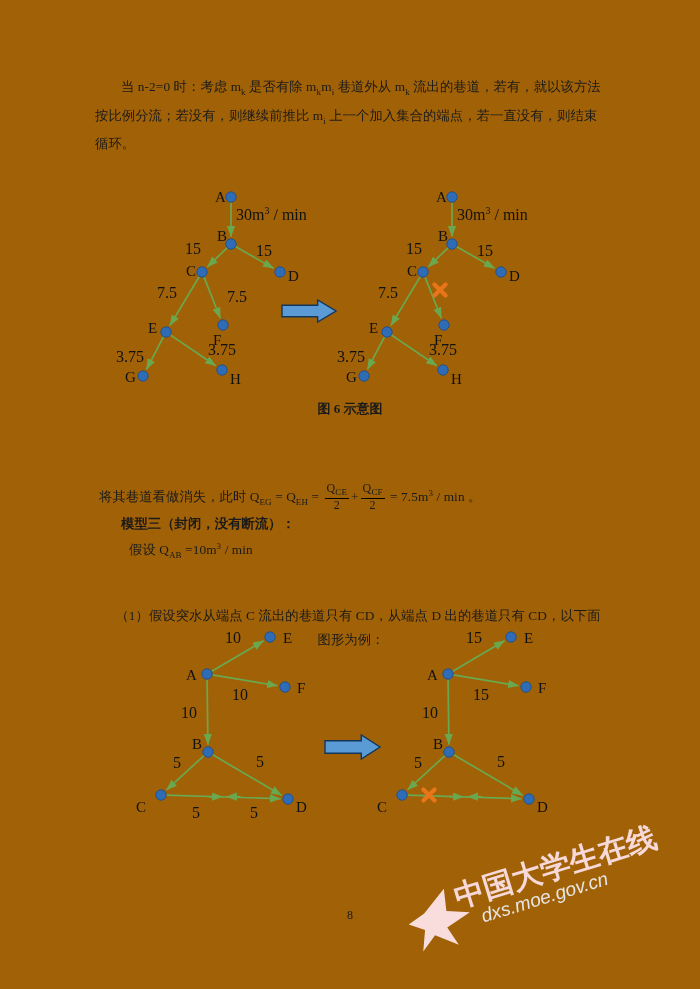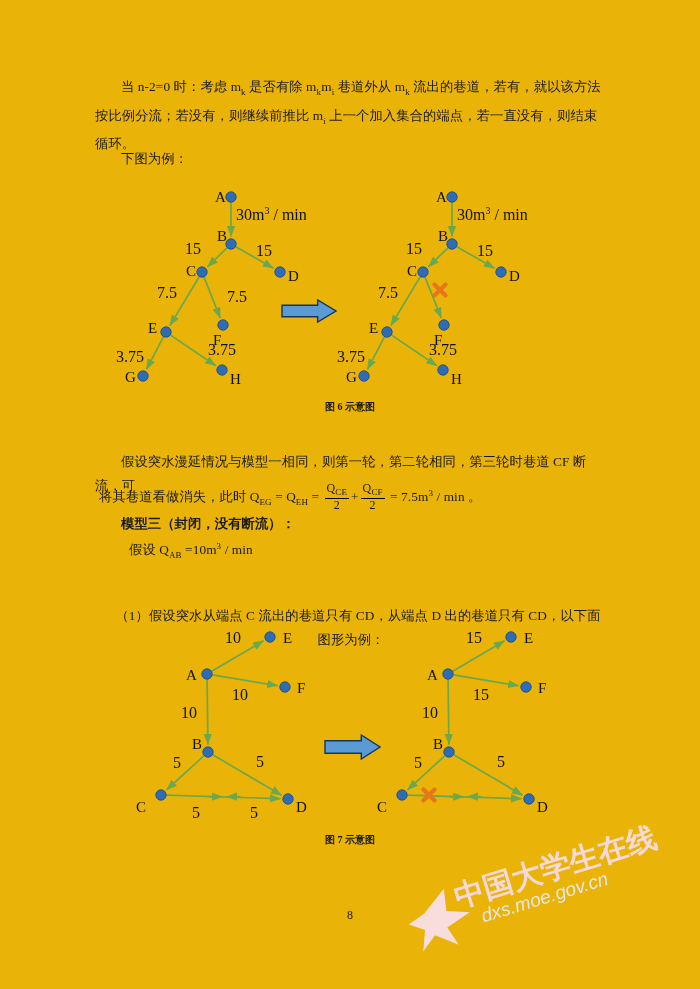--- a/index.html
+++ b/index.html
@@ -8,21 +8,21 @@
     background: #ffffff;
   }
   body {
     font-family: "Liberation Serif", "DejaVu Serif", serif;
     color: #000000;
   }
   #page {
     position: relative;
     width: 700px;
     height: 989px;
-    background: #eab308;
+    background: #a16207;
     overflow: hidden;
   }
   .para {
     position: absolute;
     font-size: 13.3px;
     line-height: 24px;
     color: #1a1a1a;
     letter-spacing: 0.1px;
   }
   .indent { text-indent: 26px; }
@@ -54,21 +54,21 @@
     border-top: 1px solid #000;
     padding: 0 2px;
   }
   .figwrap {
     position: absolute;
   }
   .caption {
     position: absolute;
     width: 100%;
     text-align: center;
-    font-size: 10px;
+    font-size: 13px;
     font-weight: bold;
     color: #1a1a1a;
   }
   .pagenum {
     position: absolute;
     width: 100%;
     text-align: center;
     font-size: 12px;
     color: #1a1a1a;
   }
@@ -91,23 +91,20 @@
 </style>
 </head>
 <body>
 
 <div id="page">
 
   <div class="para indent" style="left:95px; top:75px; width:510px;">
     <span>当 n-2=0 时：考虑 m</span><span class="sub">k</span><span> 是否有除 m</span><span class="sub">k</span><span>m</span><span class="sub">i</span><span> 巷道外从 m</span><span class="sub">k</span><span> 流出的巷道，若有，就以该方法</span><span>按比例分流；若没有，则继续前推比 m</span><span class="sub">i</span><span> 上一个加入集合的端点，若一直没有，则结束</span><span>循环。</span>
   </div>
 
-  <div class="para indent" style="left:95px; top:147px; width:510px;">
-    <span>下图为例：</span>
-  </div>
 
   <div class="figwrap" style="left:0px; top:0px; width:700px; height:400px;">
     <svg id="fig6" width="700" height="400" viewBox="0 0 700 400">
         <defs>
           <marker id="f6-arrow" markerWidth="7" markerHeight="7" refX="6.2" refY="2.4" orient="auto" markerUnits="strokeWidth">
             <path d="M0,0 L6.5,2.4 L0,4.8 z" fill="#6aa84f"></path>
           </marker>
           <marker id="f6-arrow-mid" markerWidth="7" markerHeight="7" refX="3.2" refY="2.4" orient="auto" markerUnits="strokeWidth">
             <path d="M0,0 L6.5,2.4 L0,4.8 z" fill="#6aa84f"></path>
           </marker>
@@ -173,23 +170,20 @@
         <text x="429" y="355" class="edgelbl" font-size="16"><tspan>3.75</tspan></text>
         <g>
           <line x1="434.4" y1="284.4" x2="445.6" y2="295.6" stroke="#e8751a" stroke-width="4.2" stroke-linecap="round"></line>
           <line x1="445.6" y1="284.4" x2="434.4" y2="295.6" stroke="#e8751a" stroke-width="4.2" stroke-linecap="round"></line>
         </g>
         <path d="M282,305.28 L317.64,305.28 L317.64,300 L336,311 L317.64,322 L317.64,316.71999999999997 L282,316.71999999999997 Z" fill="#5b9bd5" stroke="#12365c" stroke-width="1.4" stroke-linejoin="miter"></path>
       </svg>
   </div>
   <div class="caption" style="left:0; top:400px;">图 6 示意图</div>
 
-  <div class="para indent" style="left:95px; top:450px; width:512px;">
-    <span>假设突水漫延情况与模型一相同，则第一轮，第二轮相同，第三轮时巷道 CF 断流，可</span>
-  </div>
   <div class="para" style="left:99px; top:474px; width:512px; line-height:30px;font-family:Liberation Serif, serif;">
     <span>将其巷道看做消失，此时 Q</span><span class="sub">EG</span><span> = Q</span><span class="sub">EH</span><span> = </span><span class="frac"><span class="num"><span>Q</span><span class="sub">CE</span></span><span class="den">2</span></span><span>+</span><span class="frac"><span class="num"><span>Q</span><span class="sub">CF</span></span><span class="den">2</span></span><span> = 7.5m</span><span class="sup">3</span><span> / min 。</span>
   </div>
 
   <div class="para bold indent" style="left:95px; top:512px; width:512px;">模型三（封闭，没有断流）：</div>
   <div class="para indent" style="left:103px; top:534px; width:512px;">
     <span>假设 Q</span><span class="sub">AB</span><span> =10m</span><span class="sup">3</span><span> / min</span>
   </div>
 
   <div class="para" style="left:95px; top:604px; width:512px;text-align:center;">
@@ -258,21 +252,20 @@
         <text x="422" y="718" class="edgelbl" font-size="17"><tspan>10</tspan></text>
         <text x="414" y="768" class="edgelbl" font-size="17"><tspan>5</tspan></text>
         <text x="497" y="767" class="edgelbl" font-size="17"><tspan>5</tspan></text>
         <g>
           <line x1="423.4" y1="789.4" x2="434.6" y2="800.6" stroke="#e8751a" stroke-width="4.2" stroke-linecap="round"></line>
           <line x1="434.6" y1="789.4" x2="423.4" y2="800.6" stroke="#e8751a" stroke-width="4.2" stroke-linecap="round"></line>
         </g>
         <path d="M325,740.76 L361.3,740.76 L361.3,735 L380,747 L361.3,759 L361.3,753.24 L325,753.24 Z" fill="#5b9bd5" stroke="#12365c" stroke-width="1.4" stroke-linejoin="miter"></path>
       </svg>
   </div>
-  <div class="caption" style="left:0; top:833px;">图 7 示意图</div>
 
   <div class="watermark" style="left:400px; top:820px; width:280px; height:110px;">
     <svg width="280" height="110" viewBox="0 0 280 110">
       <g transform="rotate(-17 140 55)">
         <g fill="#f9dcdc">
           <path d="M18 58 L44 40 L40 62 L62 70 L36 78 L42 98 L22 82 L6 94 L14 74 L0 64 Z"></path>
         </g>
         <text x="52" y="62" font-family="'Liberation Sans', sans-serif" font-size="30" font-weight="bold" fill="#f8d9d9">中国大学生在线</text>
         <text x="72" y="84" font-family="'Liberation Sans', sans-serif" font-size="19" font-style="italic" fill="#e6e6e6">dxs.moe.gov.cn</text>
       </g>

